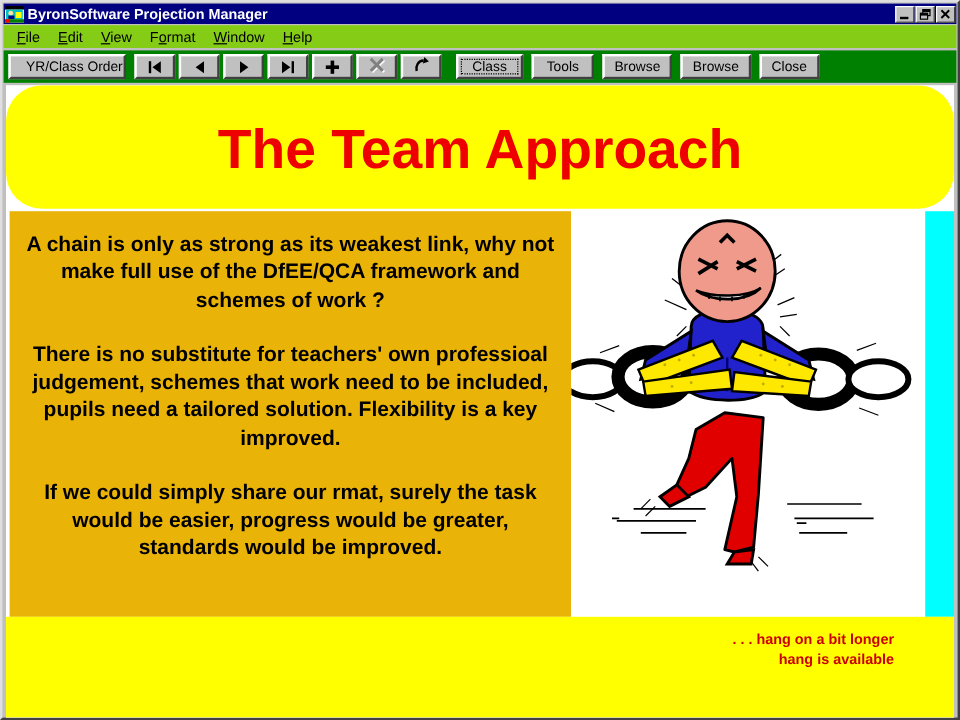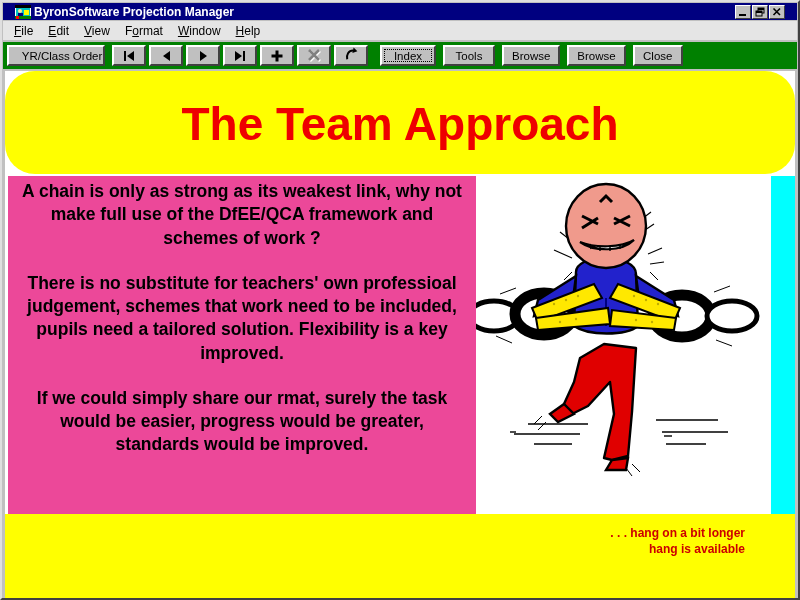--- a/index.html
+++ b/index.html
@@ -30,21 +30,21 @@
 
   
   #title-bar {
     position: absolute;
     left: 1px; top: 1px;
     width: 794px;
     height: 17px;
     background: #000080;
     display: flex;
     align-items: center;
-    padding: 0 12px;
+    padding: 0 1px;
     box-sizing: border-box;
   }
   #app-icon {
     width: 16px; height: 14px;
     margin-right: 3px;
     flex: 0 0 auto;
     position: relative;
   }
   #title-text {
     color: #ffffff;
@@ -74,21 +74,21 @@
     overflow: hidden;
   }
   .caption-btn svg { display:block; margin: 1px auto 0 auto; }
 
   
   #menu-bar {
     position: absolute;
     left: 1px; top: 19px;
     width: 794px;
     height: 19px;
-    background: #e5e5e5;
+    background: #84cc16;
     display: flex;
     align-items: center;
     padding-left: 4px;
     box-sizing: border-box;
   }
   .menu-item {
     font-size: 12px;
     color: #000000;
     padding: 2px 8px 2px 7px;
     white-space: nowrap;
@@ -172,23 +172,23 @@
     text-align: center;
     white-space: nowrap;
     margin-top: 2px;
   }
 
   #text-panel {
     position: absolute;
     left: 3px; top: 105px;
     width: 468px;
     height: 338px;
-    background: #ec4899;
-    box-sizing: border-box;
-    padding: 4px 10px 0 10px;
+    background: #eab308;
+    box-sizing: border-box;
+    padding: 16px 10px 0 10px;
   }
   .body-para {
     color: #000000;
     font-size: 17.5px;
     font-weight: bold;
     line-height: 1.33;
     text-align: center;
     font-family: "Liberation Sans", sans-serif;
     margin: 0 0 22px 0;
   }
@@ -321,21 +321,21 @@
         <svg width="15" height="15" viewBox="0 0 15 15">
           <path d="M3.2,12.2 C2.2,8.0 4.5,3.4 9.0,3.4" stroke="#000" stroke-width="2" fill="none"></path>
           <polygon points="9.6,0.6 13.4,4.2 8.4,6.0" fill="#000"></polygon>
         </svg>
       </span>
     </div>
 
     <div class="tb-sep"></div>
 
     <div class="tb-btn label-btn focused" style="min-width:56px;">
-      <span>Index</span>
+      <span>Class</span>
     </div>
     <div class="tb-gap"></div>
     <div class="tb-btn label-btn" style="min-width:52px;">
       <span>Tools</span>
     </div>
     <div class="tb-gap"></div>
     <div class="tb-btn label-btn" style="min-width:56px;">
       <span>Browse</span>
     </div>
     <div class="tb-gap"></div>

